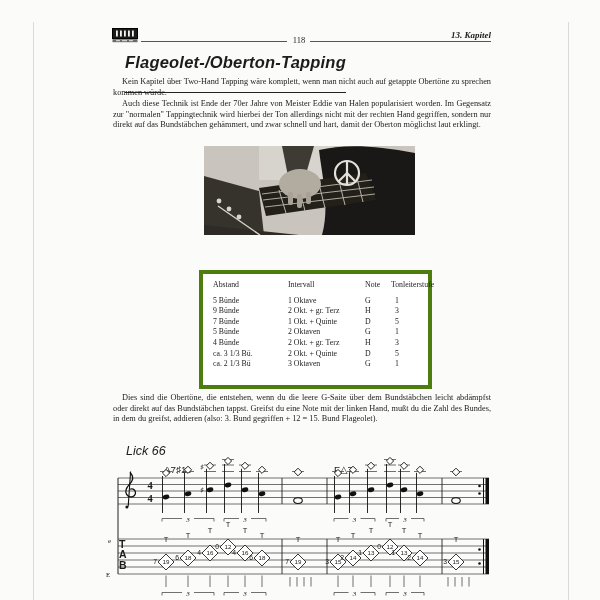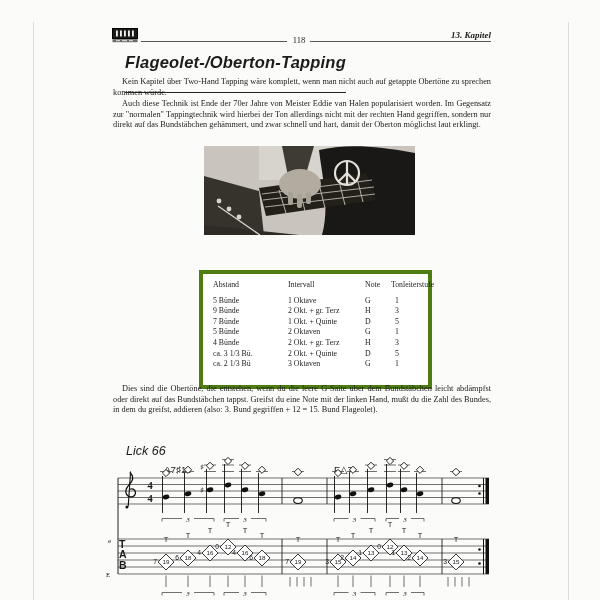--- a/index.html
+++ b/index.html
@@ -17,21 +17,21 @@
   .page-number{position:absolute;left:286px;top:19px;width:26px;text-align:center;font-size:8.5px;}
   .chapter{position:absolute;left:400px;top:14px;width:91px;text-align:right;
            font-style:italic;font-size:9px;font-weight:bold;}
 
   .title{position:absolute;left:125px;top:37px;font-family:"Liberation Sans","DejaVu Sans",sans-serif;
          font-weight:bold;font-style:italic;font-size:16.5px;letter-spacing:.2px;
          border-bottom:1.2px solid #222;padding-bottom:20px;margin:0;}
 
   .p{position:absolute;left:113px;width:378px;font-size:8.3px;line-height:10.5px;
      text-align:justify;text-indent:9px;margin:0;}
-  .p1{top:61px;} .p2{top:83px;} .p3{top:222px;} .p4{top:368px;}
+  .p1{top:61px;} .p2{top:83px;} .p3{top:222px;} .p4{top:377px;}
   .p5{top:421px;text-align:left;}
 
   .photo{position:absolute;left:204px;top:130px;width:211px;height:89px;}
   .photo svg{display:block;width:211px;height:89px;}
 
   .otable{position:absolute;left:199px;top:254px;width:233px;height:119px;
           border:4px solid #4d7c0f;box-sizing:border-box;font-size:7.8px;
           padding:6px 0 16px 10px;background:#fff;}
   .t-head,.tr{display:grid;grid-template-columns:75px 77px 26px 50px;line-height:10.6px;}
   .t-body{margin-top:5px;}

